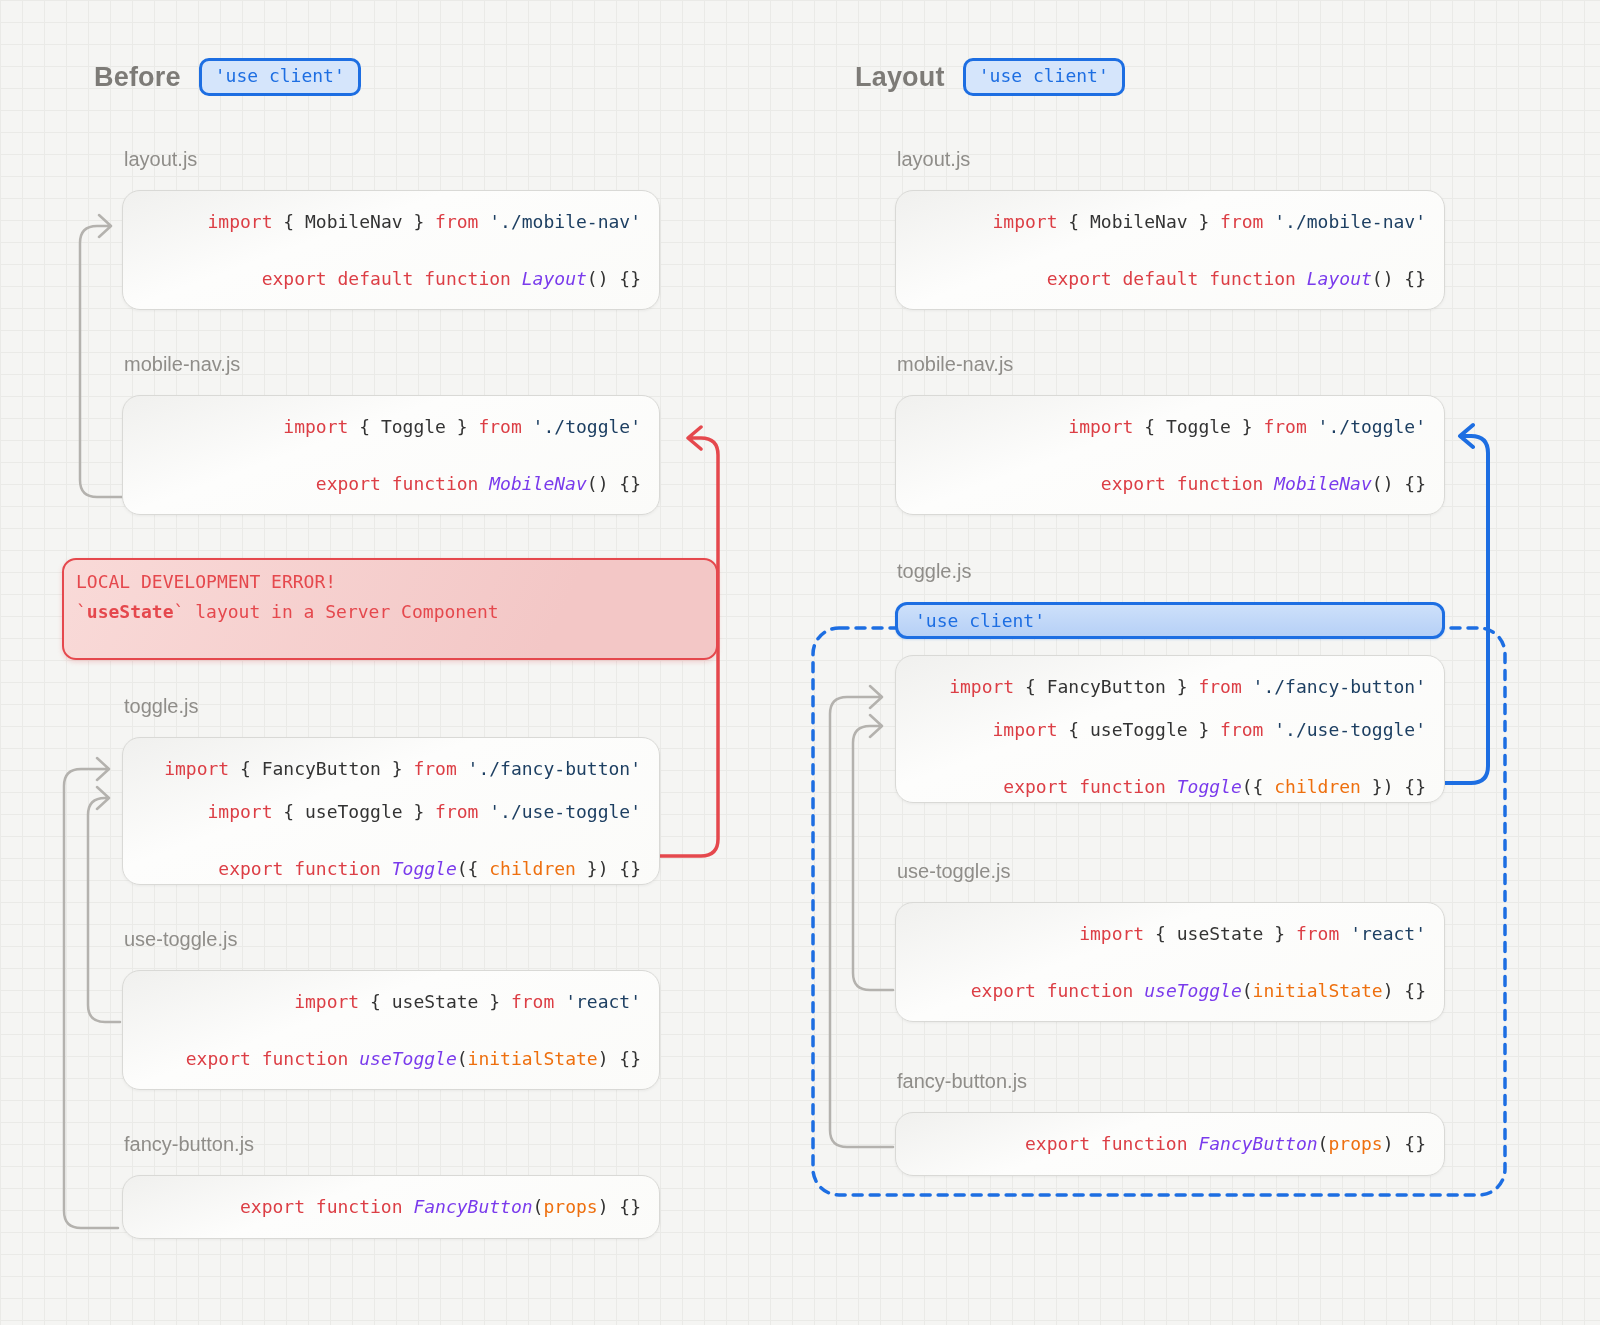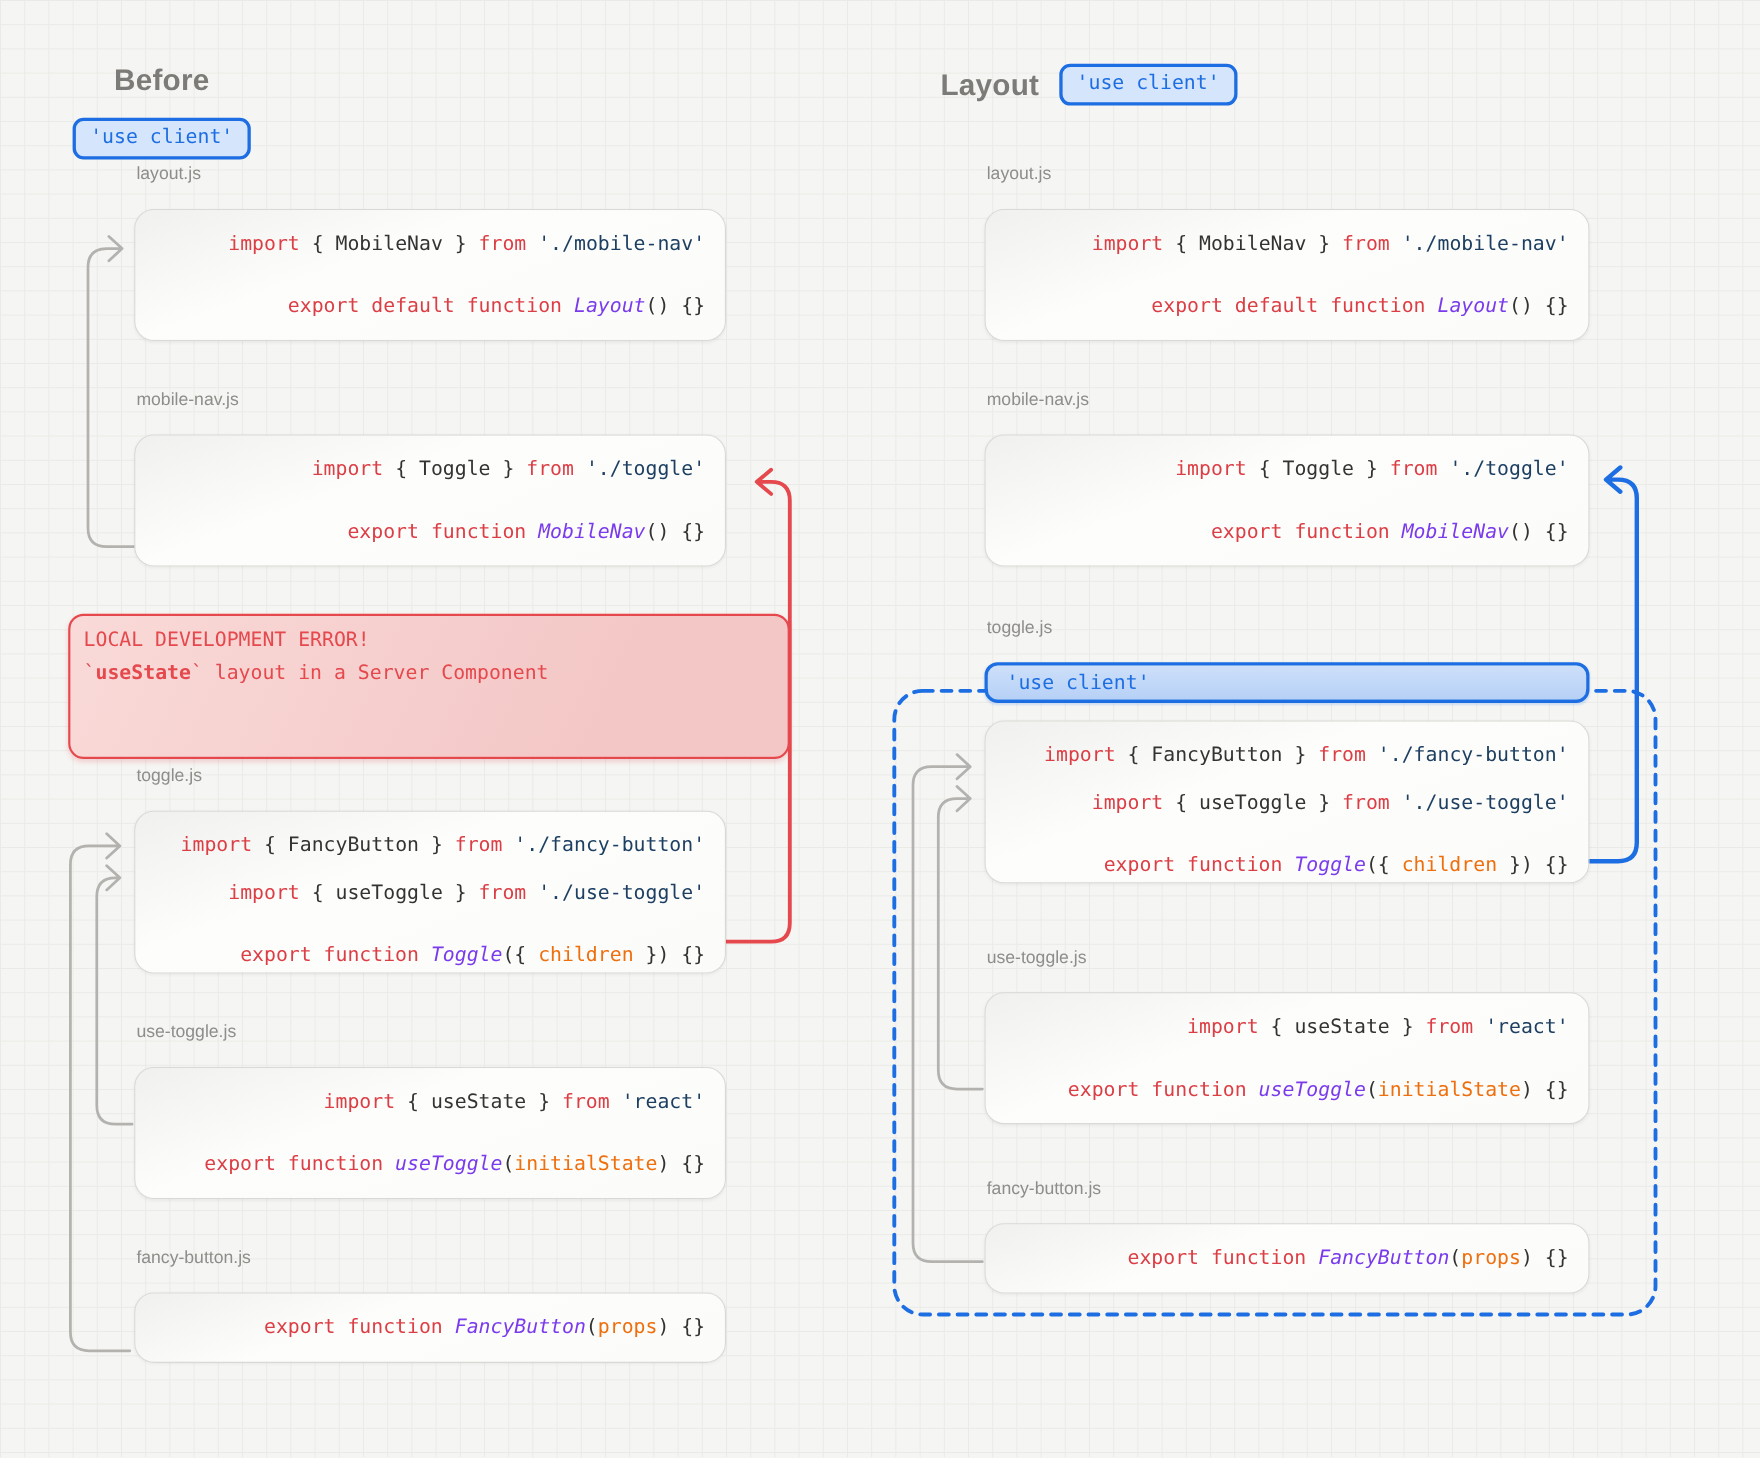--- a/index.html
+++ b/index.html
@@ -31,21 +31,21 @@
     font-size:18px;color:#1d6ee2;
     background:#d5e5fb;
     border:3px solid #1d6ee2;
     border-radius:10px;
     padding:4px 13px 6px 13px;
     line-height:22px;
     white-space:nowrap;
   }
   .file{position:absolute;z-index:2;}
   .file-label{
-    font-size:16px;color:#8f8d89;line-height:26px;
+    font-size:20px;color:#8f8d89;line-height:26px;
     padding-left:2px;margin-bottom:18px;
   }
   .banner{
     box-sizing:border-box;
     height:37px;margin-bottom:16px;margin-top:10px;
     border:3px solid #1d6ee2;border-radius:12px;
     background:linear-gradient(180deg,#cde0fa 0%,#b6d0f6 100%);
     display:flex;align-items:center;
     padding-left:17px;
     font-family:"DejaVu Sans Mono", monospace;
@@ -72,21 +72,21 @@
   .code-line.gap{margin-top:33px;}
   .tok-kw{color:#dc3e45;}
   .tok-pl{color:#333333;}
   .tok-str{color:#1d3f62;}
   .tok-fn{color:#7a3bec;font-style:italic;}
   .tok-pm{color:#ee6f0e;}
 
   .error-box{
     position:absolute;z-index:2;
     box-sizing:border-box;
-    left:62px;top:558px;width:656px;height:132px;
+    left:62px;top:558px;width:656px;height:102px;
     border:2.5px solid #e5484d;border-radius:14px;
     background:linear-gradient(115deg,#f9dad8 0%,#f3c7c6 75%);
     padding:7px 14px 16px 12px;
     box-shadow:0 2px 5px rgba(229,72,77,.22);
   }
   .err-line{
     font-family:"DejaVu Sans Mono", monospace;
     font-size:18px;line-height:29.5px;
     white-space:pre;
   }
@@ -119,21 +119,21 @@
     <path d="M120,1022 H105 Q88,1022 88,1005 V815 Q88,798 105,798 H108 M97,787 L109,798 L97,809" stroke="#b4b2ae" stroke-width="2.5"></path>
 
     <path d="M893,1147 H847 Q830,1147 830,1130 V714 Q830,697 847,697 H881 M870,686 L882,697 L870,708" stroke="#b4b2ae" stroke-width="2.5"></path>
     <path d="M893,990 H870 Q853,990 853,973 V743 Q853,726 870,726 H881 M870,715 L882,726 L870,737" stroke="#b4b2ae" stroke-width="2.5"></path>
 
     <path d="M660,856 H701 Q718,856 718,839 V455 Q718,438 701,438 H690 M701,427 L688,438 L701,449" stroke="#e5484d" stroke-width="3.5"></path>
 
     <path d="M1445,783 H1471 Q1488,783 1488,766 V453 Q1488,436 1471,436 H1462 M1473,425 L1460,436 L1473,447" stroke="#1d6ee2" stroke-width="4"></path>
   </svg>
 
-  <div class="hdr" style="left:66px;top:58px;flex-direction:column;">
+  <div class="hdr" style="left:94px;top:58px;">
     <span class="title">Before</span>
     <span class="badge">'use client'</span>
   </div>
   <div class="hdr" style="left:855px;top:58px;">
     <span class="title">Layout</span>
     <span class="badge">'use client'</span>
   </div>
 
   <div class="file f-b-layout">
       <div class="file-label">layout.js</div>

